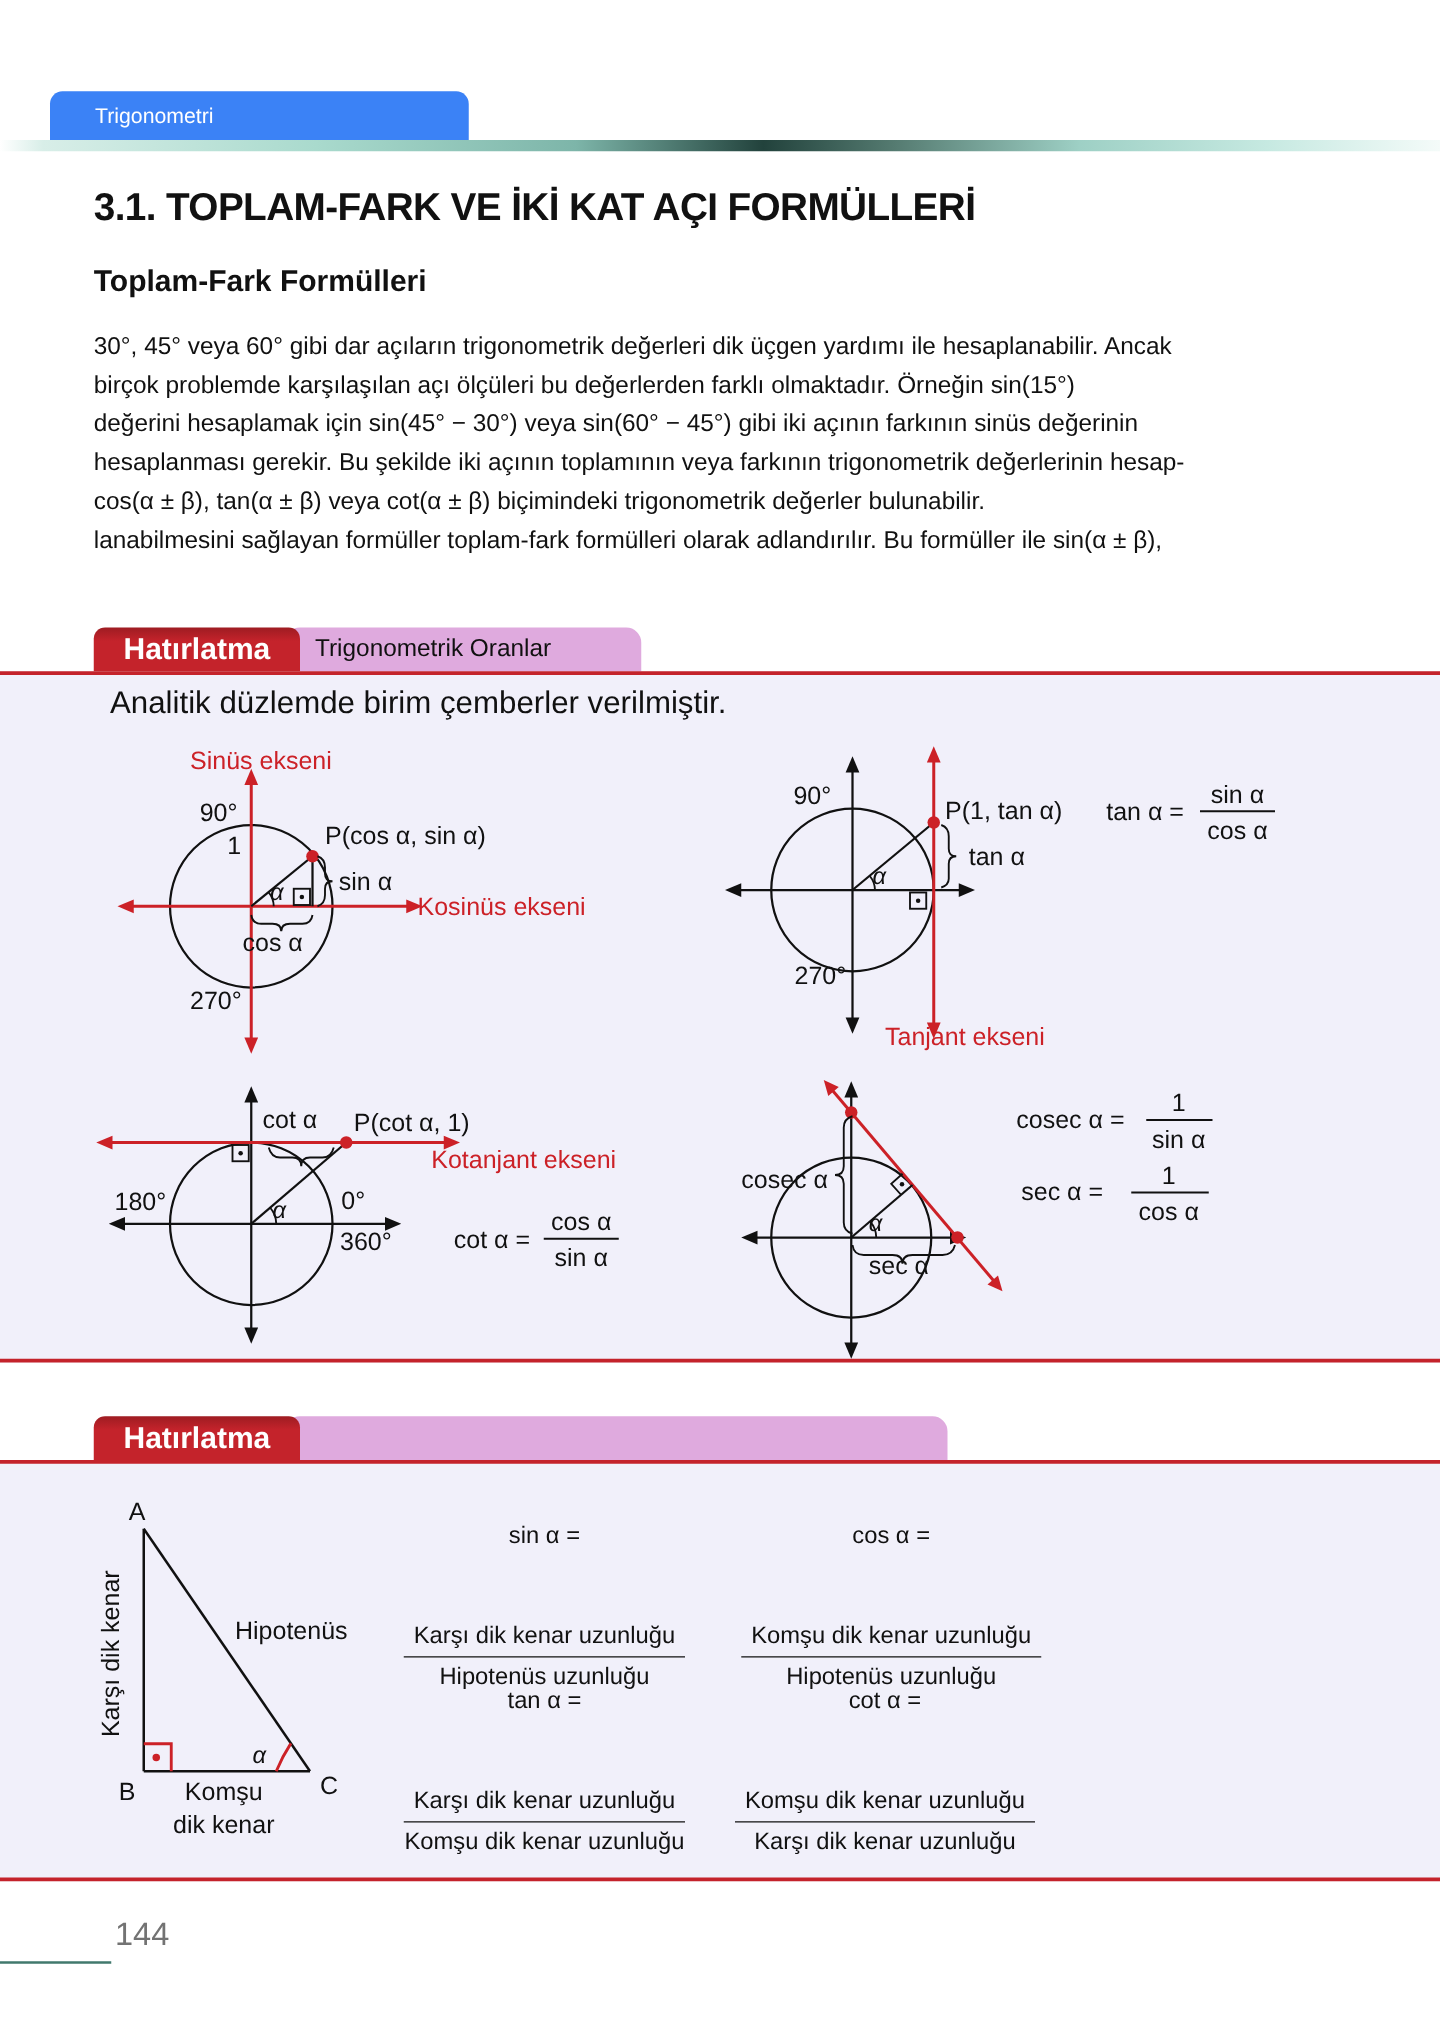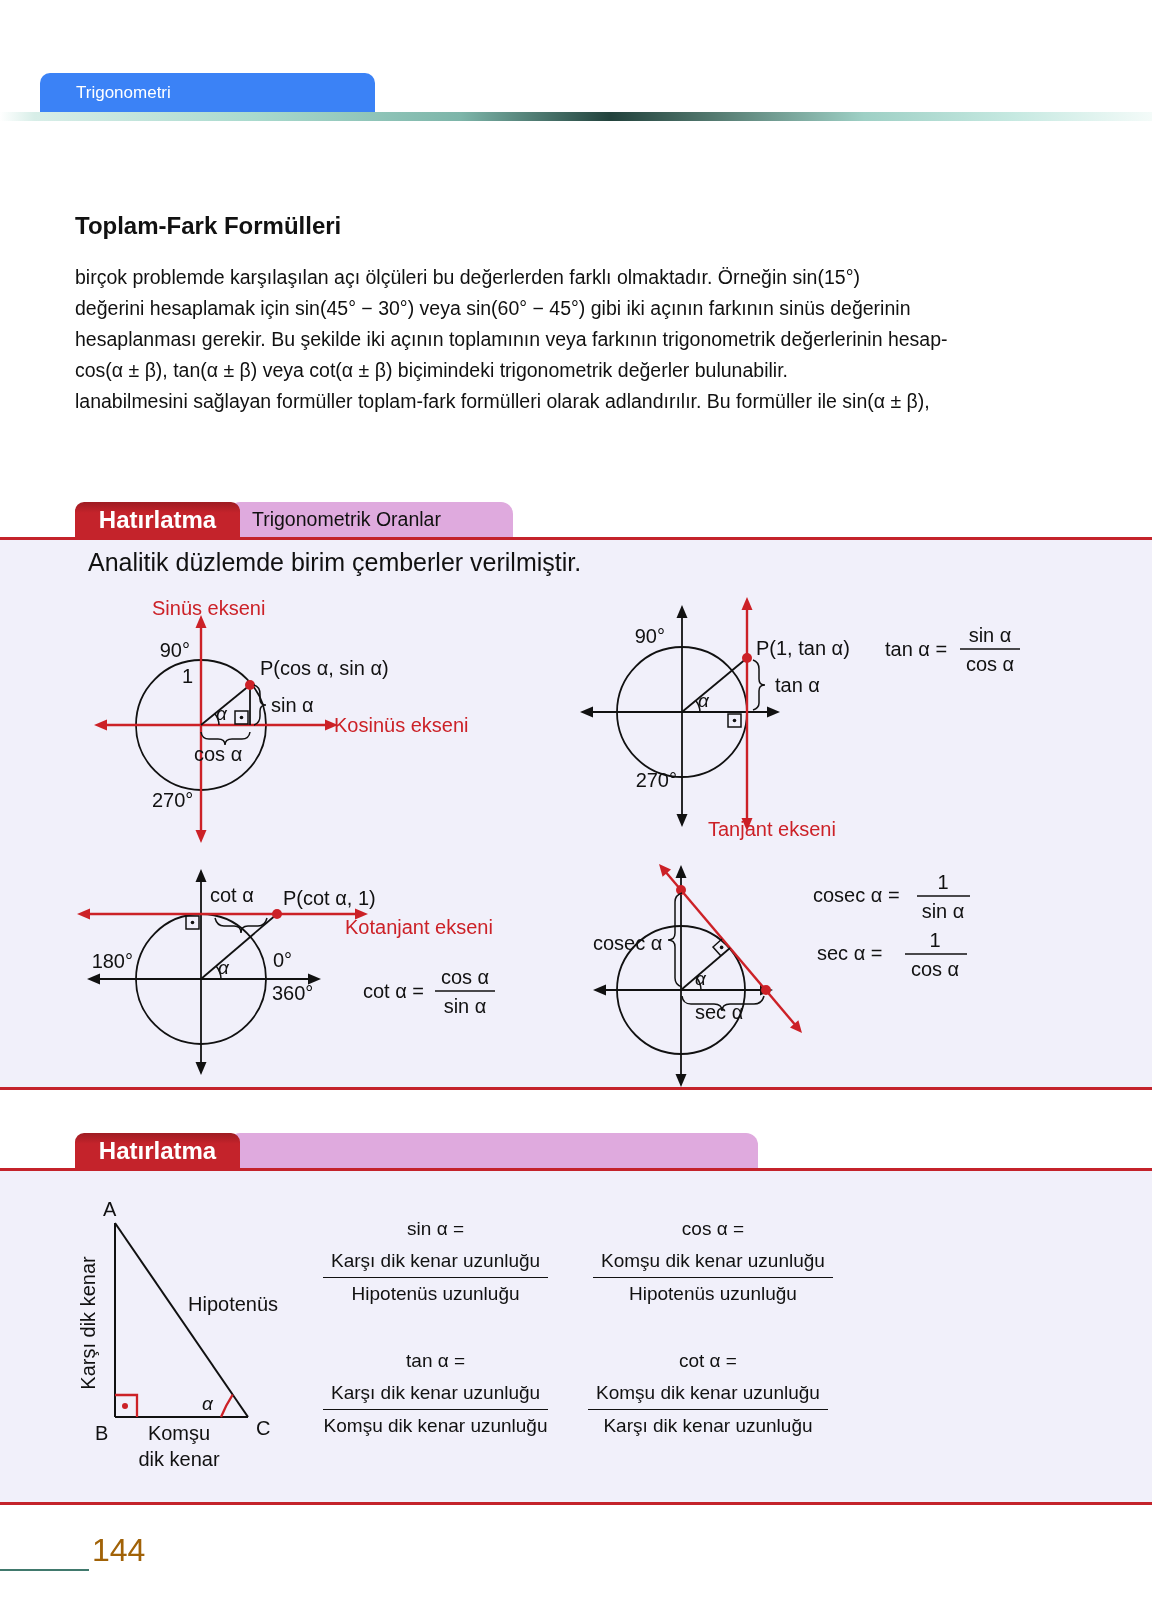--- a/index.html
+++ b/index.html
@@ -24,40 +24,42 @@
   .box-body{position:absolute;left:0;width:1152px;background:#f1f0fa;
             border-top:3px solid #c4232b;border-bottom:3px solid #c4232b;box-sizing:border-box;}
   .pink-label{position:absolute;font-size:19.5px;color:#111;}
   .box-intro{position:absolute;font-size:25px;color:#111;}
   
   svg text{font-family:"Liberation Sans", sans-serif;font-size:20px;fill:#111;}
   svg .rtxt{fill:#cc2127;}
   svg .it{font-style:italic;font-size:19px;}
   
   .tri-formula{position:absolute;display:flex;align-items:center;gap:10px;font-size:19px;color:#111;flex-direction:column;}
-  .frac{display:inline-flex;flex-direction:column;text-align:center;}
+  .frac{display:inline-flex;flex-direction:column;text-align:center;margin-top:48px;}
   .num{border-bottom:1.7px solid #111;padding:0 8px 5px 8px;}
   .den{padding-top:5px;}
   
-  .page-num{left:92px;top:1532px;font-size:32px;color:#a16207;}
+  .page-num{left:92px;top:1532px;font-size:26px;color:#737373;}
   .footer-line{left:0;top:1569px;width:89px;height:2px;background:#41796d;}
 </style>
 </head>
 <body>
 
 <div class="page">
 
   <div class="abs chapter-tab">
     <span>Trigonometri</span>
   </div>
   <div class="abs grad-bar"></div>
 
+  <div class="abs title">3.1. TOPLAM-FARK VE İKİ KAT AÇI FORMÜLLERİ</div>
   <div class="abs subtitle">Toplam-Fark Formülleri</div>
 
   <div class="abs para">
+    <div>30°, 45° veya 60° gibi dar açıların trigonometrik değerleri dik üçgen yardımı ile hesaplanabilir. Ancak</div>
     <div>birçok problemde karşılaşılan açı ölçüleri bu değerlerden farklı olmaktadır. Örneğin sin(15°)</div>
     <div>değerini hesaplamak için sin(45° − 30°) veya sin(60° − 45°) gibi iki açının farkının sinüs değerinin</div>
     <div>hesaplanması gerekir. Bu şekilde iki açının toplamının veya farkının trigonometrik değerlerinin hesap-</div>
     <div>cos(α ± β), tan(α ± β) veya cot(α ± β) biçimindeki trigonometrik değerler bulunabilir.</div>
     <div>lanabilmesini sağlayan formüller toplam-fark formülleri olarak adlandırılır. Bu formüller ile sin(α ± β),</div>
   </div>
 
   <div class="tab-pink" style="left:228px;top:502px;width:285px;height:36px;"></div>
   <div class="pink-label" style="left:252px;top:508px;">Trigonometrik Oranlar</div>
   <div class="tab-red" style="left:75px;top:502px;width:165px;height:36px;">

